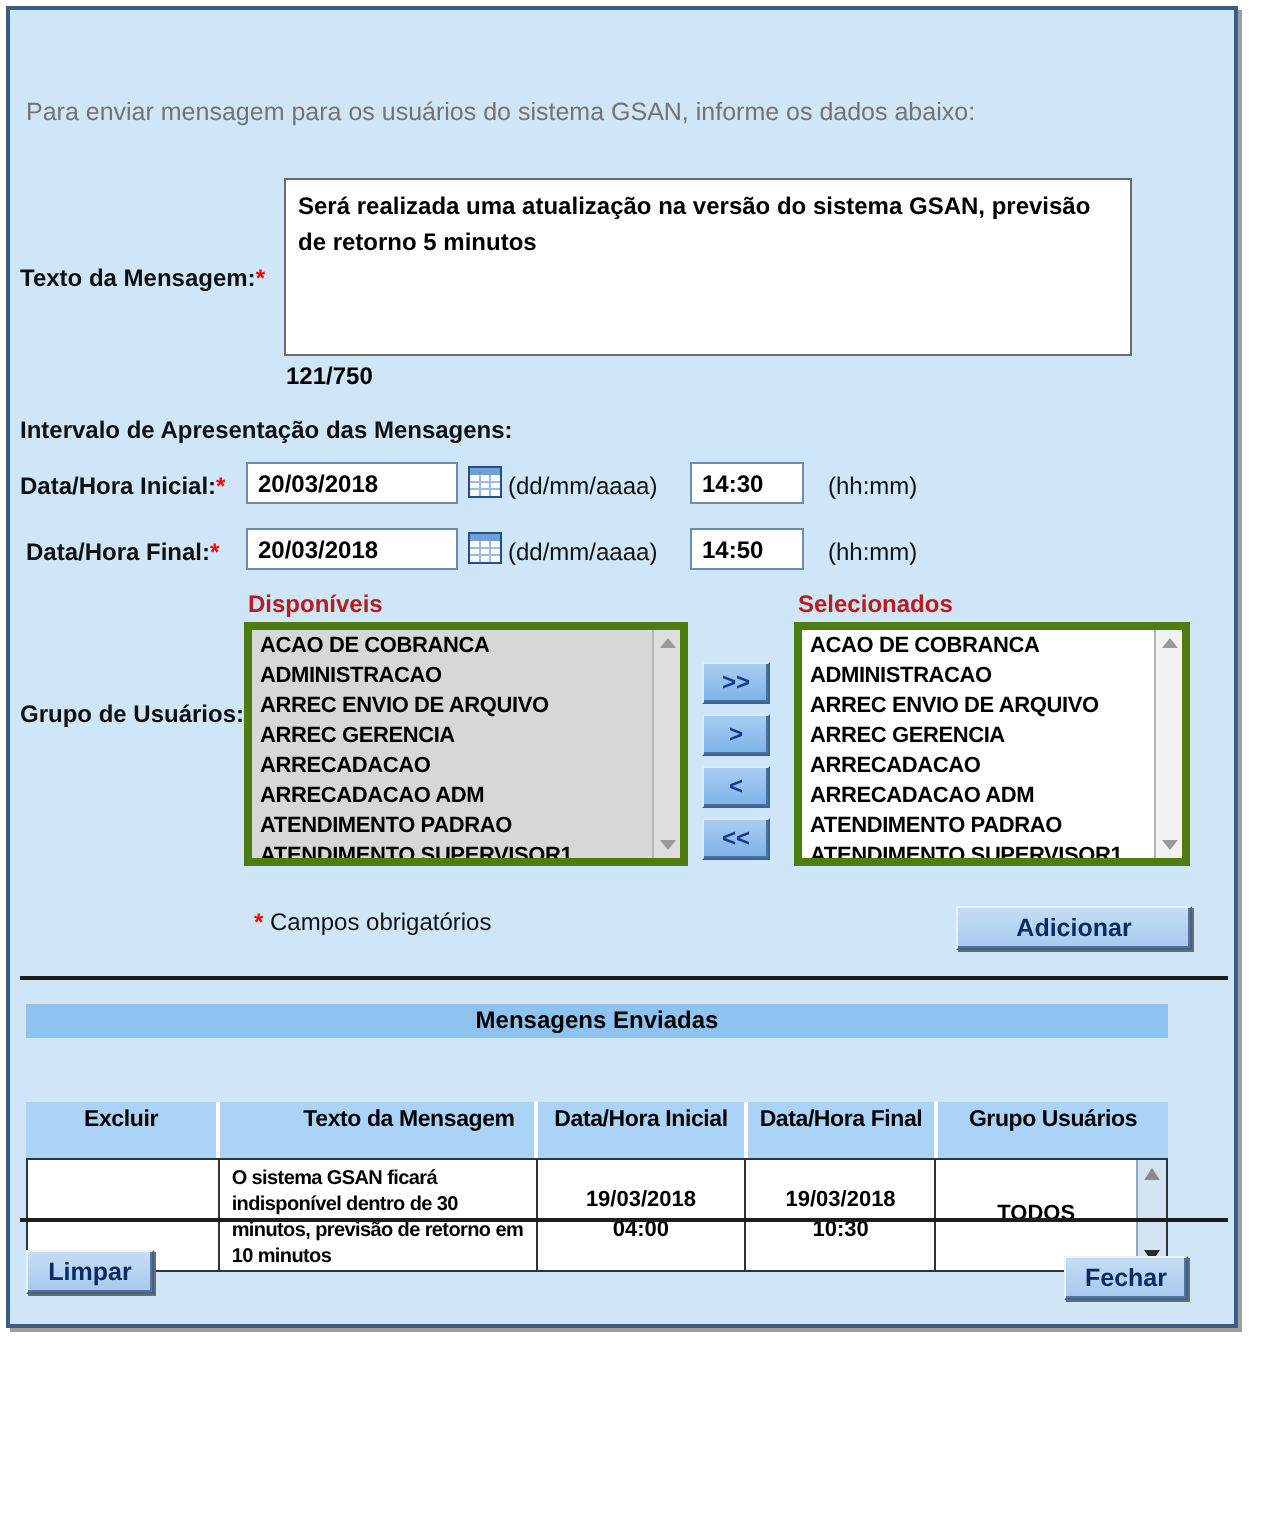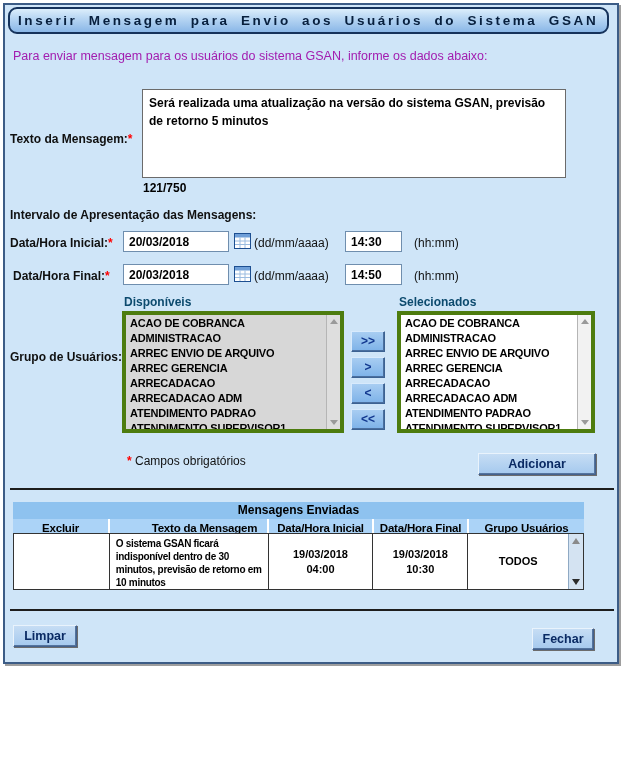--- a/index.html
+++ b/index.html
@@ -15,21 +15,21 @@
   }
 
   .title-bar {
     position:absolute; left:3px; top:2px; width:601px; height:27px;
     border:2px solid #15325b; border-radius:9px;
     background:linear-gradient(#dceefb 0%, #bcd9f4 35%, #8ab7e7 100%);
     color:#071f3d; font-weight:bold; font-size:13.5px; letter-spacing:2.6px; word-spacing:5px;
     line-height:23px; padding-left:8px; overflow:hidden; white-space:nowrap;
   }
 
-  .intro { position:absolute; left:8px; top:44px; font-size:12.5px; color:#a21caf; }
+  .intro { position:absolute; left:8px; top:44px; font-size:12.5px; color:#737373; }
 
   .lbl { position:absolute; font-size:12px; font-weight:bold; color:#101010; }
   .req { color:#ff0000; font-weight:bold; }
 
   .msg-area {
     position:absolute; left:137px; top:84px; width:424px; height:89px;
     border:1px solid #6b6b6b; background:#fff; resize:none; overflow:hidden;
     font-family:"Liberation Sans", sans-serif; font-size:12px; font-weight:bold;
     line-height:1.5; padding:4px 6px; color:#000;
   }
@@ -39,21 +39,21 @@
 
   .txt-input {
     position:absolute; height:21px; border:1px solid #6f8eae; background:#fff;
     font-family:"Liberation Sans", sans-serif; font-size:12px; font-weight:bold; color:#000;
     padding:0 5px;
   }
   .hint { position:absolute; font-size:12px; color:#111; }
   .cal { position:absolute; width:17px; height:16px; cursor:pointer; }
 
   
-  .list-lbl { position:absolute; top:290px; font-size:12px; font-weight:bold; color:#0c4a6e; }
+  .list-lbl { position:absolute; top:290px; font-size:12px; font-weight:bold; color:#b91c1c; }
   .listbox {
     position:absolute; top:306px; height:122px; border:4px solid #4d7c0f; overflow:hidden;
   }
   .listbox .opts { position:absolute; left:0; top:1px; right:14px; }
   .opt { font-size:11px; font-weight:bold; color:#000; line-height:15px; padding-left:4px;
          letter-spacing:-0.2px; white-space:nowrap; }
   .lb-avail { left:117px; width:222px; background:#d7d7d7; }
   .lb-sel   { left:392px; width:198px; background:#ffffff; }
   .sb { position:absolute; right:0; top:0; bottom:0; width:14px; border-left:1px solid #b5b5b5; }
   .lb-avail .sb { background:#dedede; }
@@ -86,21 +86,21 @@
 
   .hr { position:absolute; left:5px; width:604px; height:2px; background:#1d1d1d; }
   .hr1 { top:483px; } .hr2 { top:604px; }
 
   
   .tbl { position:absolute; left:8px; top:497px; width:571px; }
   .tbl-title {
     background:#8ec2ef; height:17px; font-size:12px; font-weight:bold; color:#000;
     text-align:center; line-height:17px;
   }
-  .tbl-head { display:flex; background:#abd3f7; height:14px; }
+  .tbl-head { display:flex; background:#abd3f7; height:28px;margin-top:32px; }
   .th { font-size:11.5px; font-weight:bold; color:#000; text-align:center; line-height:18px;
         border-left:2px solid #ffffff; overflow:hidden; white-space:nowrap; letter-spacing:-0.2px; }
   .th:first-child { border-left:none; }
   .tbl-body { display:flex; height:57px; background:#fff; border:1px solid #333; }
   .td { border-left:1px solid #333; font-size:11px; font-weight:bold; color:#000; overflow:hidden; }
   .td:first-child { border-left:none; }
   .c0 { width:95px; }  .c1 { width:159px;padding-left:32px; } .c2 { width:105px; } .c3 { width:95px; } .c4 { width:101px; }
   .td-msg { font-size:10px; line-height:13px; padding:3px 2px 0 6px; letter-spacing:-0.3px; }
   .td-center { display:flex; flex-direction:column; justify-content:center; text-align:center; line-height:15px; }
   .tbl-sb { width:15px; background:#d4e3f2; border-left:1px solid #8fa9c4; position:relative; }
@@ -108,21 +108,20 @@
                     border-left:4px solid transparent; border-right:4px solid transparent; border-bottom:6px solid #8a8a8a; }
   .tbl-sb .a-down { position:absolute; bottom:4px; left:3px; width:0; height:0;
                     border-left:4px solid transparent; border-right:4px solid transparent; border-top:6px solid #2b2b2b; }
 </style>
 </head>
 <body>
 
 <div class="page">
   <div class="panel">
 
-    <div class="title-bar">Inserir Mensagem para Envio aos Usuários do Sistema GSAN</div>
 
     <div class="intro">Para enviar mensagem para os usuários do sistema GSAN, informe os dados abaixo:</div>
 
     <div class="lbl" style="left:5px; top:127px;"><span>Texto da Mensagem:</span><span class="req">*</span></div>
     <textarea class="msg-area" spellcheck="false" style="">Será realizada uma atualização na versão do sistema GSAN, previsão de retorno 5 minutos</textarea>
     <div class="counter">121/750</div>
 
     <div class="section-lbl">Intervalo de Apresentação das Mensagens:</div>
 
     <div class="lbl" style="left:5px; top:231px;"><span>Data/Hora Inicial:</span><span class="req">*</span></div>

